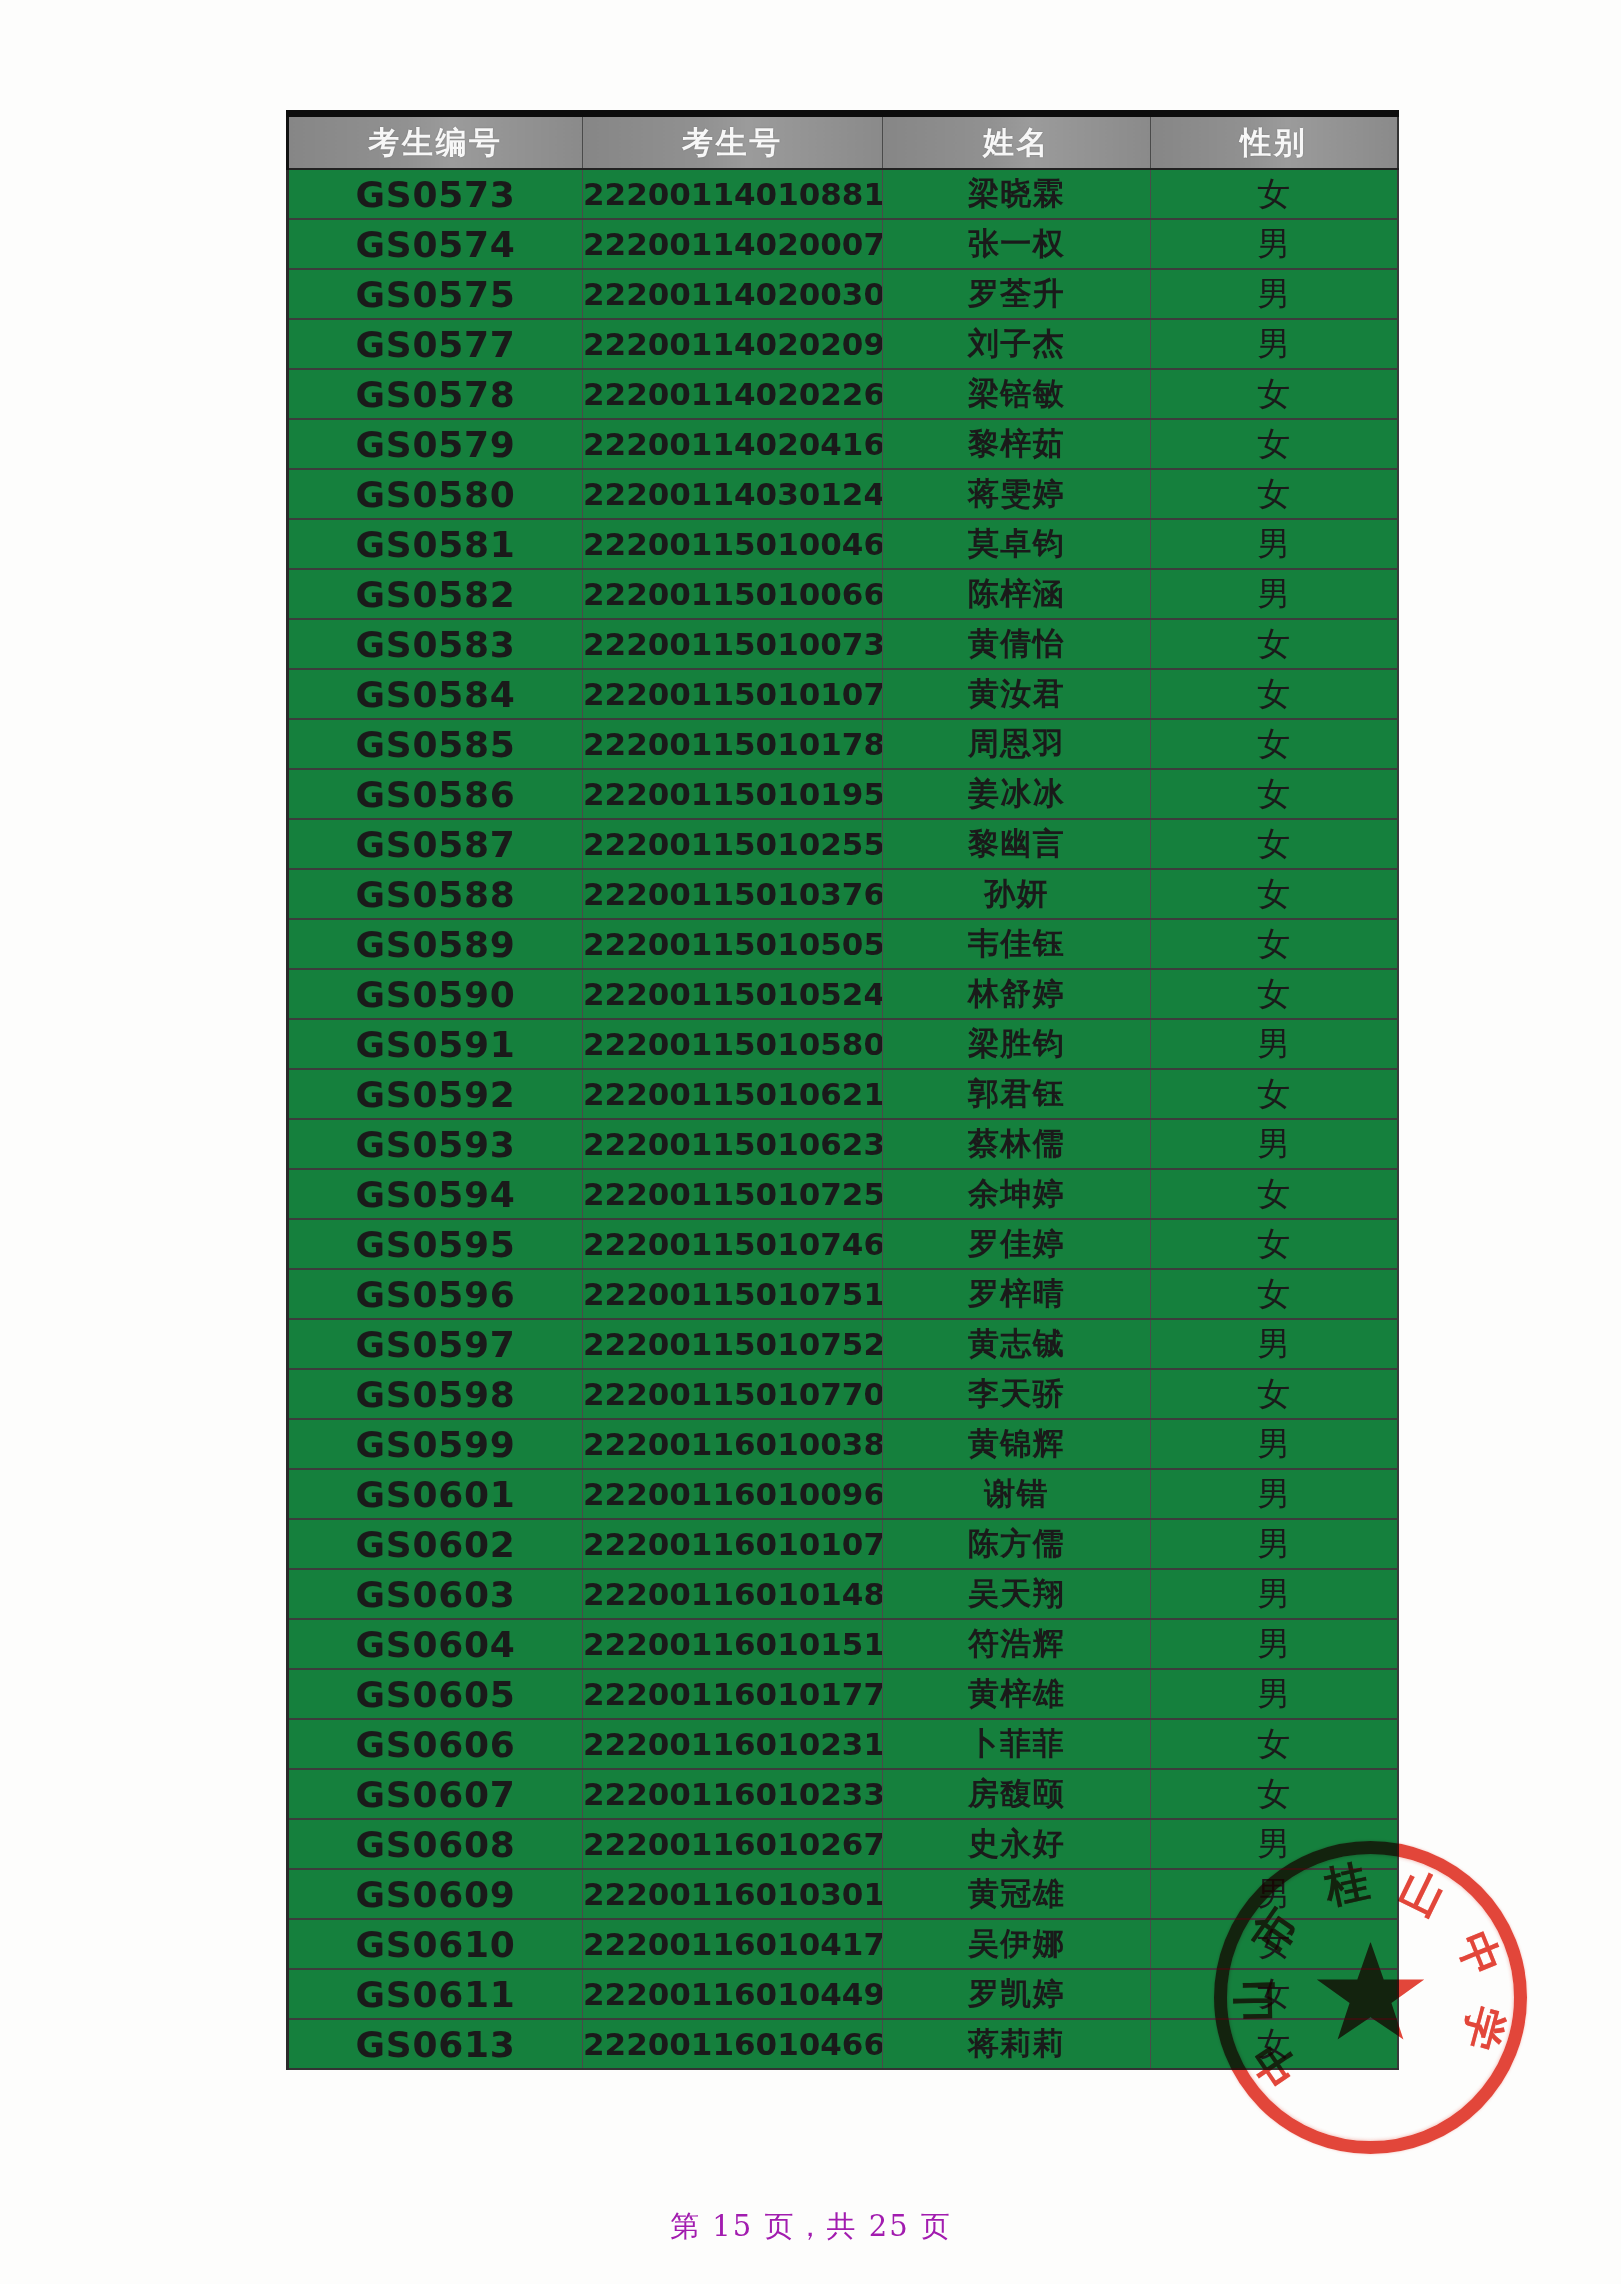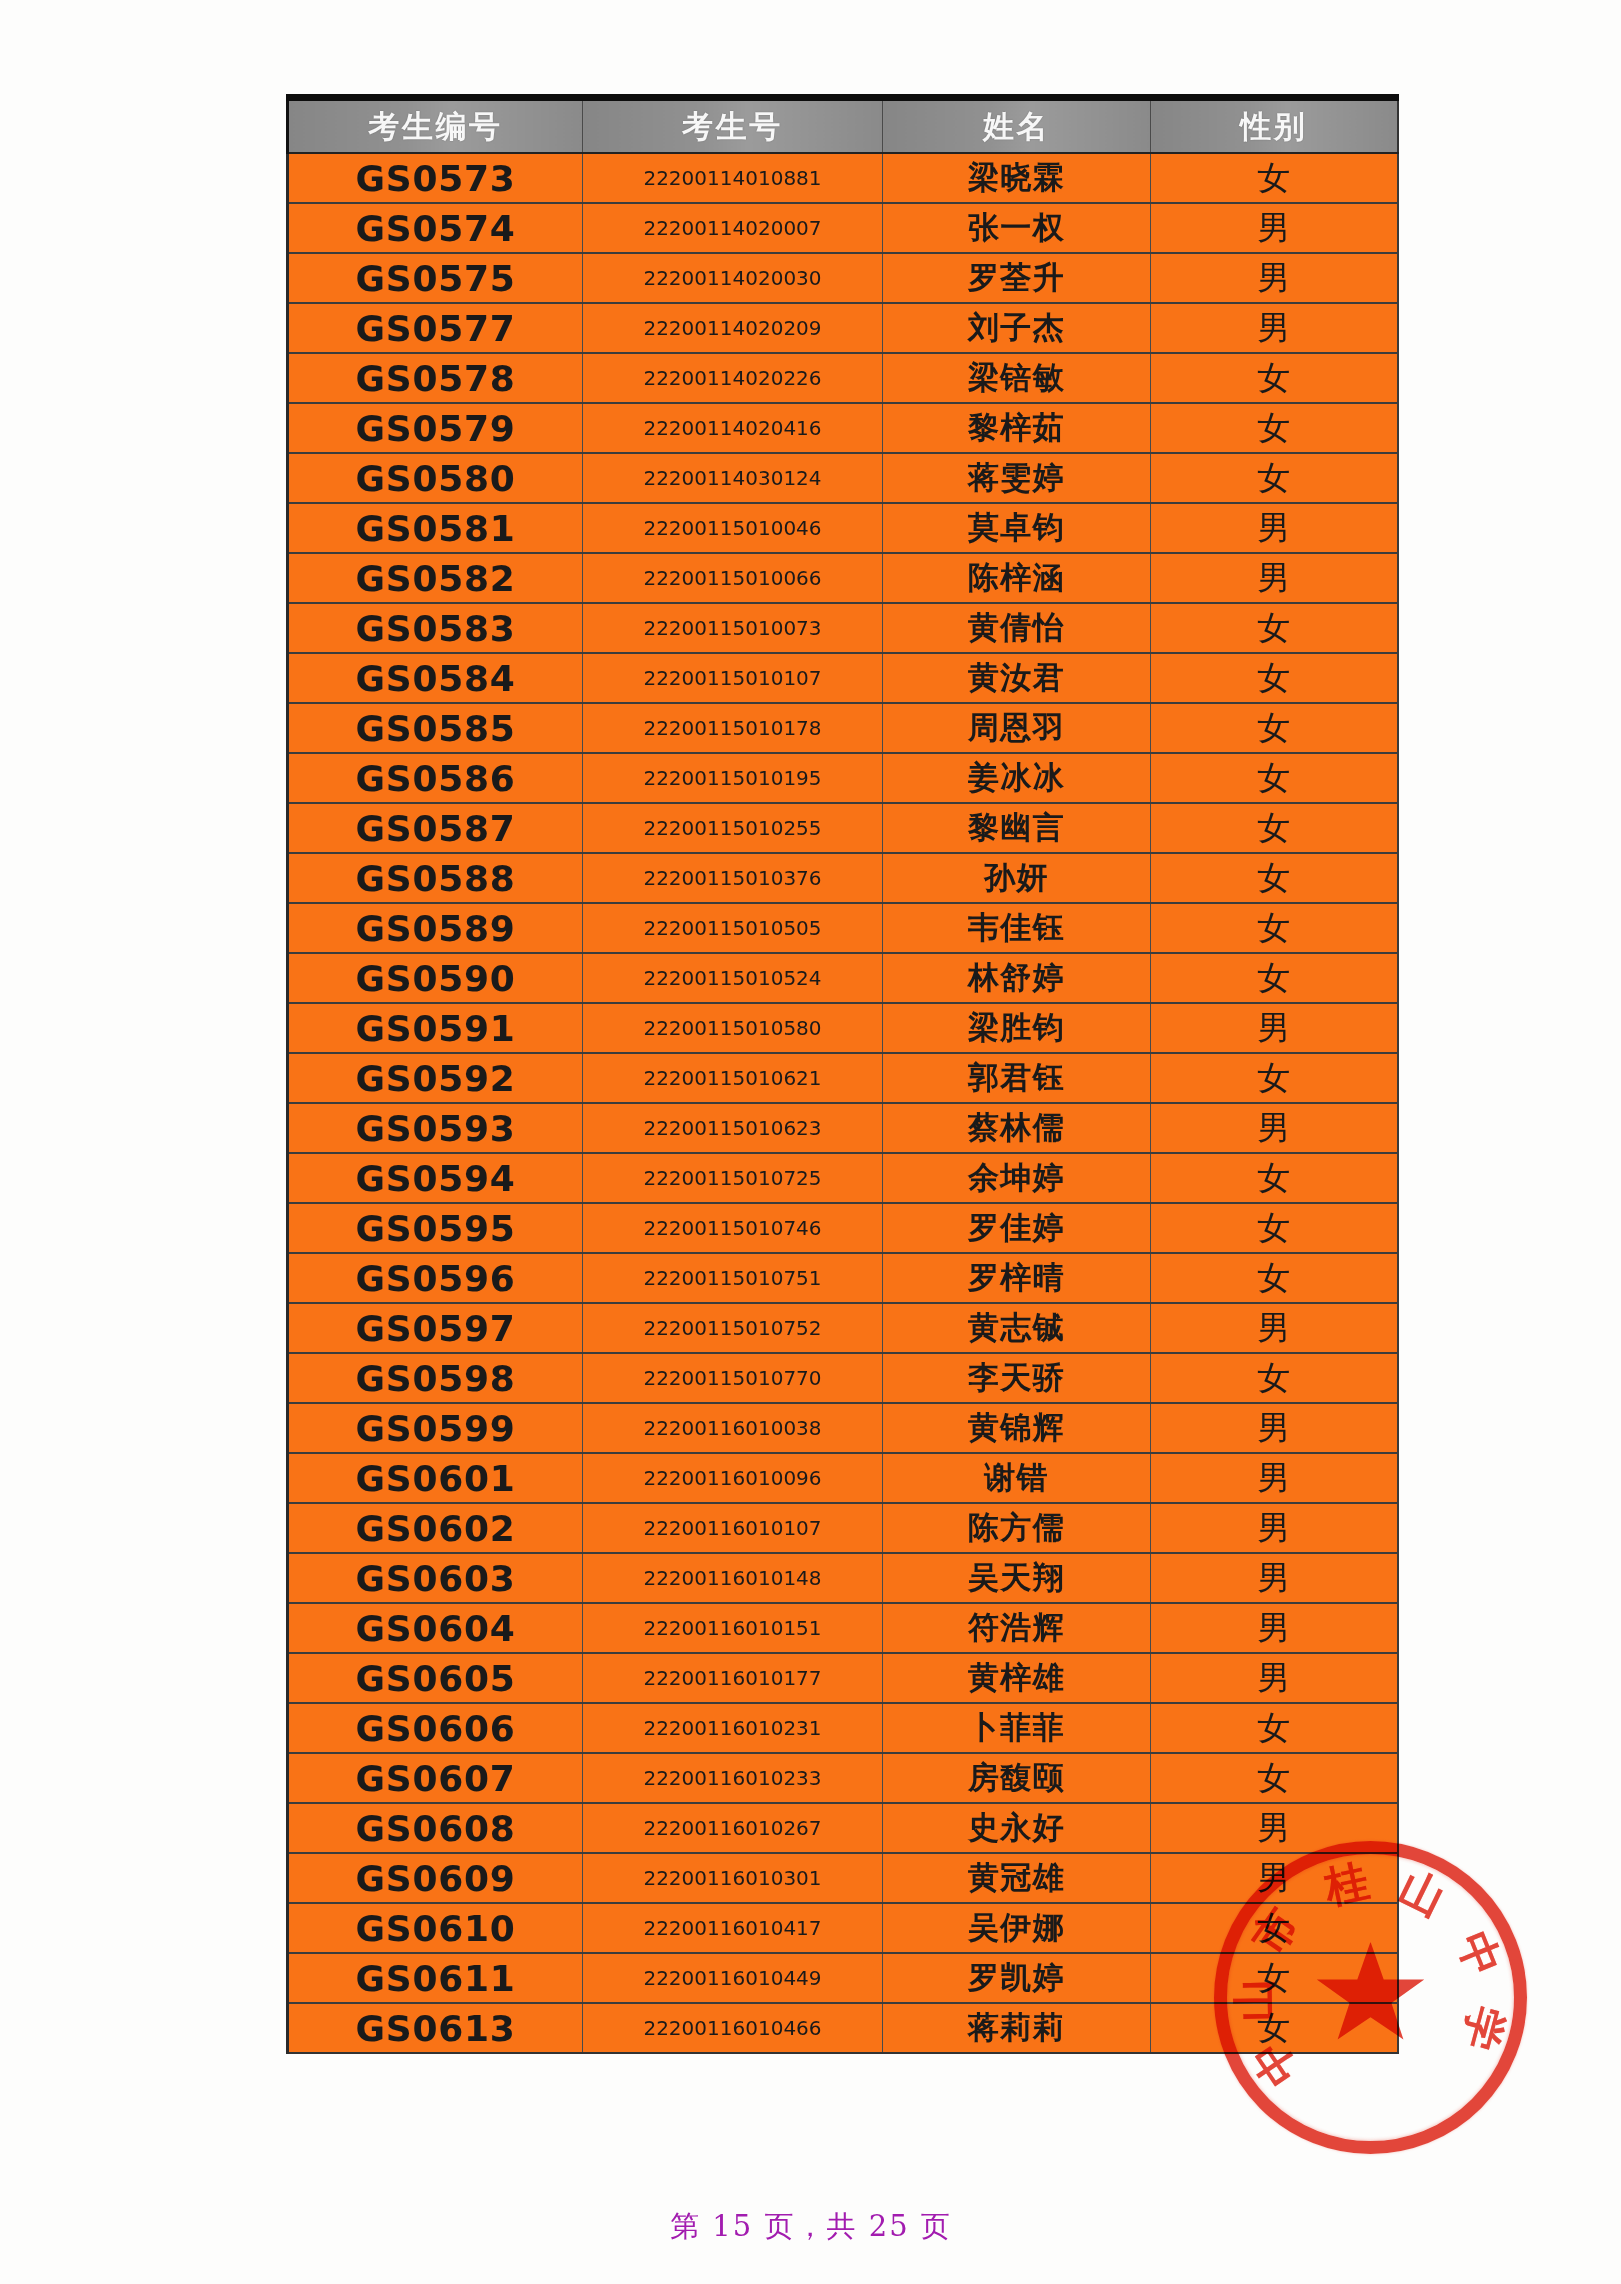--- a/index.html
+++ b/index.html
@@ -6,23 +6,23 @@
   .page{
     position:relative;
     width:1622px;height:2284px;
     background:#fdfdfc;
     overflow:hidden;
     font-family:"DejaVu Sans","Liberation Sans",sans-serif;
     color:#1a1a1a;
   }
   
   .roster{
-    position:absolute;left:286px;top:94px;width:1110px;
+    position:absolute;left:286px;top:110px;width:1110px;
     border-collapse:collapse;table-layout:fixed;
-    background:#f97316;
+    background:#15803d;
   }
   .roster col.c1{width:295px}
   .roster col.c2{width:300px}
   .roster col.c3{width:268px}
   .roster col.c4{width:247px}
   .roster th,.roster td{
     border:1.3px solid #4a4a4a;
     border-bottom:2px solid #3c3c3c;
     padding:0;text-align:center;vertical-align:middle;
     overflow:hidden;white-space:nowrap;
@@ -38,21 +38,21 @@
     border-bottom:2.6px solid #222;
     text-shadow:0 0 1.3px rgba(0,0,0,.35);
   }
   .roster thead th:first-child{border-left:3.9px solid #111;}
   .roster thead th:last-child{border-right:2.6px solid #333;margin-left:36px;}
   .roster tbody td{height:48px;}
   .roster tbody td:first-child{border-left:3.3px solid #2a2a2a;}
   .roster tbody td:last-child{border-right:2px solid #3a3a3a;}
   .roster tbody tr:last-child td{border-bottom:2.6px solid #333;}
   td.cand-id{font-size:36px;font-weight:700;letter-spacing:0.7px;}
-  td.exam-no{font-size:20px;font-weight:400;letter-spacing:0px;margin-top:20px;}
+  td.exam-no{font-size:31px;font-weight:700;letter-spacing:0px;margin-top:20px;}
   td.name{font-size:31px;font-weight:700;letter-spacing:1.3px;}
   td.gender{font-family:"DejaVu Serif","Liberation Serif",serif;font-size:33px;font-weight:400;}
   
   .footer{
     position:absolute;left:0;top:2207px;width:100%;
     text-align:center;
     font-family:"DejaVu Serif","Liberation Serif",serif;
     font-size:29px;color:#a21caf;letter-spacing:2px;
   }
   

